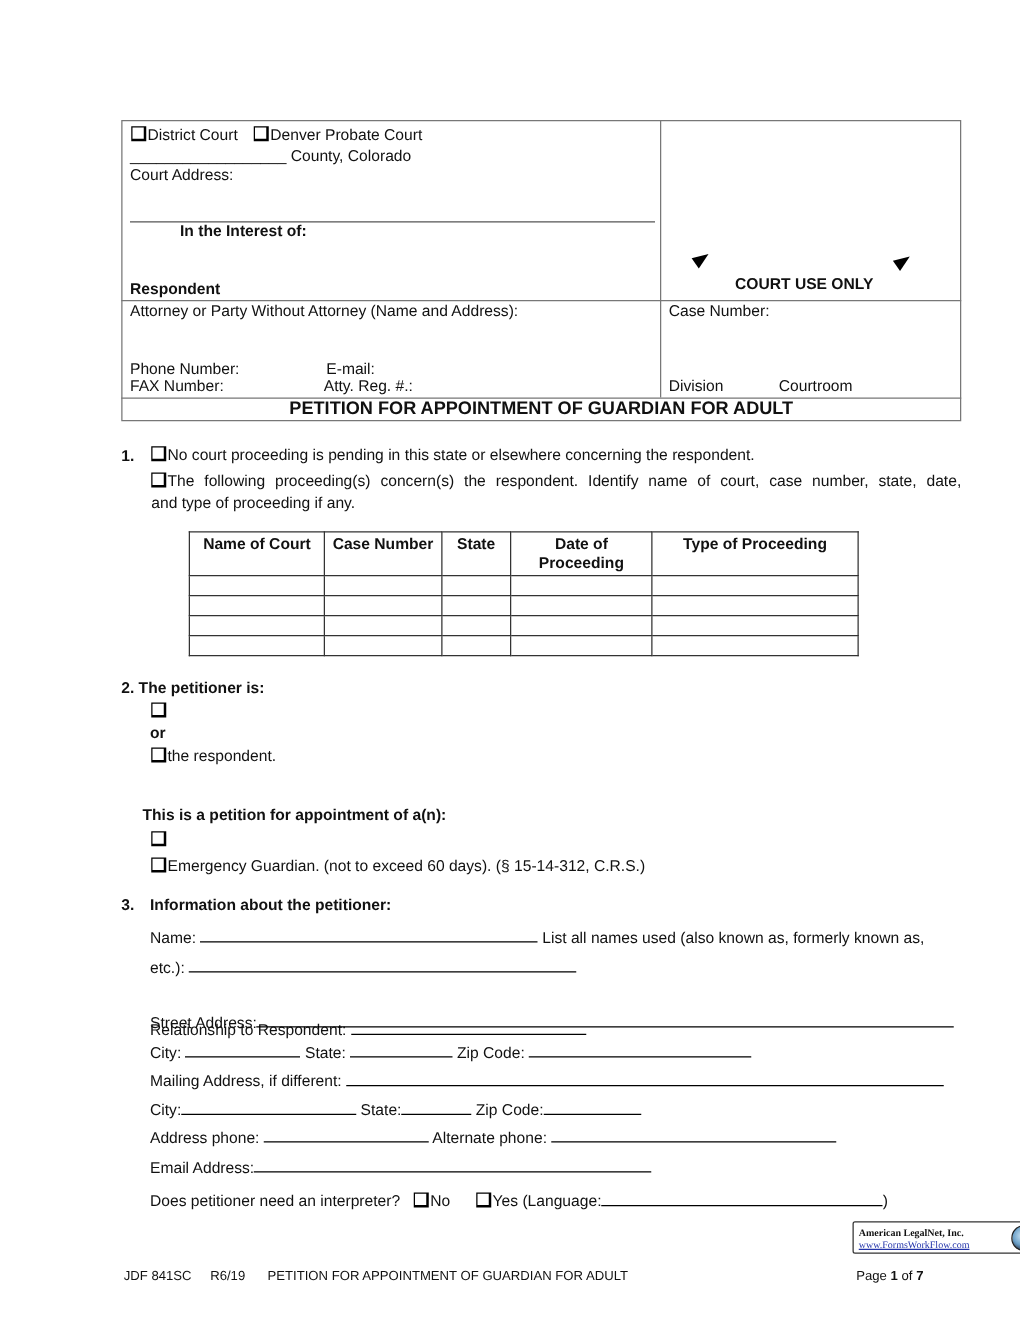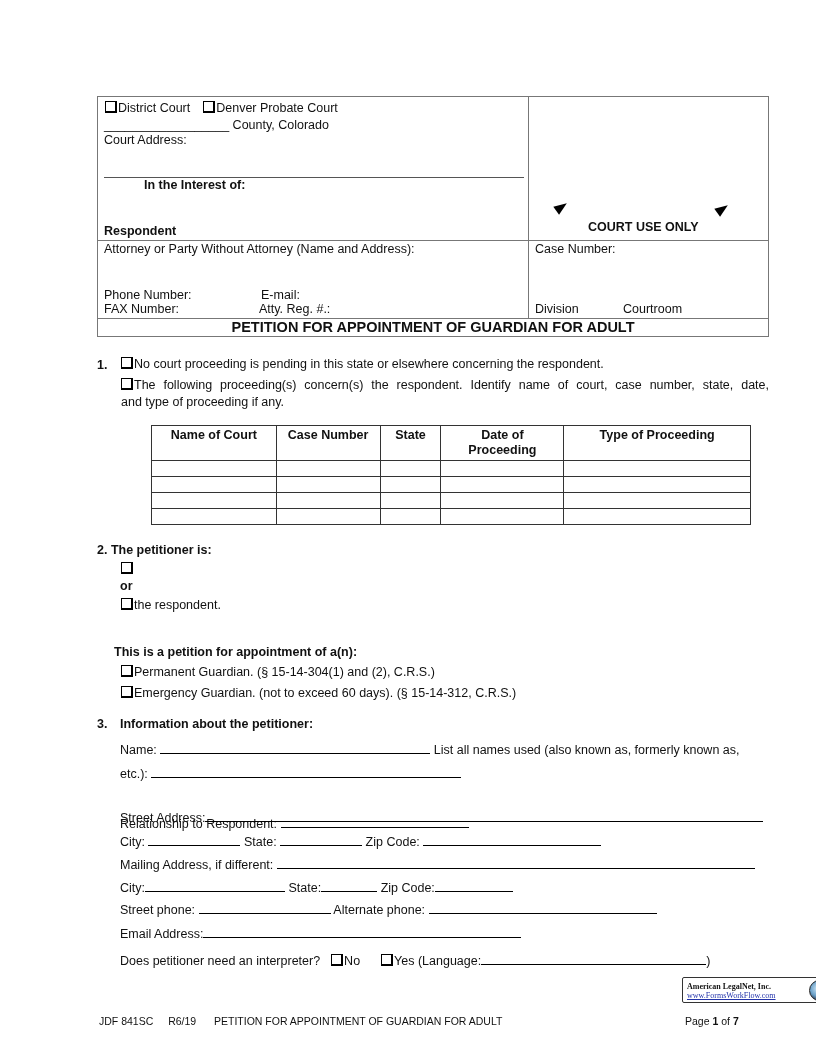--- a/index.html
+++ b/index.html
@@ -9,21 +9,21 @@
   .b { font-weight:bold; }
   .cb { display:inline-block; width:9px; height:9px; border:1px solid #000; border-right-width:2.5px; border-bottom-width:2.5px; margin-right:1px; vertical-align:-1px; box-sizing:content-box; }
 
   
   .cap { position:absolute; left:97px; top:96px; width:672px; height:241px; border:1px solid #777; box-sizing:border-box; }
   .vline { position:absolute; background:#777; width:1px; }
   .hline { position:absolute; background:#777; height:1px; }
   .tri { position:absolute; width:0; height:0; border-left:13px solid #000; border-top:5px solid transparent; border-bottom:5px solid transparent; transform:rotate(-35deg); }
 
   
-  table.proc { position:absolute; left:151px; top:425px; width:600px; border-collapse:collapse; }
+  table.proc { position:absolute; left:151px; top:425px; width:536px; border-collapse:collapse; }
   table.proc th, table.proc td { border:1.5px solid #333; font-size:12.5px; font-weight:bold; padding:0; text-align:center; vertical-align:top; line-height:15px; }
   table.proc th { height:32px; padding-top:2px; }
   table.proc td { height:15px; }
 
   .uline { display:inline-block; border-bottom:1px solid #000; height:12px; vertical-align:baseline; }
   .logo { position:absolute; left:682px; top:977px; width:152px; height:26px; border:1.5px solid #333; border-radius:2px; box-sizing:border-box; }
   .logo .l1 { position:absolute; left:4px; top:4px; font-family:"Liberation Serif", serif; font-size:8px; font-weight:bold; }
   .logo .l2 { position:absolute; left:4px; top:13px; font-family:Liberation Serif, serif; font-size:8px; color:#2233aa; text-decoration:underline; }
   .logo .globe { position:absolute; right:3px; top:2px; width:19px; height:19px; border-radius:50%; background:radial-gradient(circle at 40% 40%, #cfe6f5 0%, #6aa0c8 45%, #223 80%); border:1px solid #222; }
 </style>
@@ -121,21 +121,21 @@
 <div class="abs t b" style="left:97px; top:543px;">2. The petitioner is:</div>
 <div class="abs t" style="left:121px; top:562px;">
   <span class="cb"></span>
 </div>
 <div class="abs t b" style="left:120px; top:579px;">or</div>
 <div class="abs t" style="left:121px; top:598px;">
   <span class="cb"></span><span>the respondent.</span>
 </div>
 <div class="abs t b" style="left:114px; top:645px;">This is a petition for appointment of a(n):</div>
 <div class="abs t" style="left:121px; top:665px;">
-  <span class="cb"></span><span>Permanent Guardian. (§ 15-14-304(1) and (2), C.R.S.)</span>
+  <span class="cb"></span>
 </div>
 <div class="abs t" style="left:121px; top:686px;">
   <span class="cb"></span><span>Emergency Guardian. (not to exceed 60 days). (§ 15-14-312, C.R.S.)</span>
 </div>
 
 <div class="abs t b" style="left:97px; top:717px;">3.</div>
 <div class="abs t b" style="left:120px; top:717px;">Information about the petitioner:</div>
 
 <div class="abs t" style="left:120px; top:741px;">
   <span>Name:</span>
@@ -164,21 +164,21 @@
 <div class="abs t" style="left:120px; top:856px;">
   <span>Mailing Address, if different:</span>
   <span class="uline" style="width:478px;"></span>
 </div>
 <div class="abs t" style="left:120px; top:879px;">
   <span>City:</span><span class="uline" style="width:140px;"></span>
   <span>State:</span><span class="uline" style="width:56px;"></span>
   <span>Zip Code:</span><span class="uline" style="width:78px;"></span>
 </div>
 <div class="abs t" style="left:120px; top:901px;">
-  <span>Street phone:</span>
+  <span>Address phone:</span>
   <span class="uline" style="width:132px;"></span>
   <span>Alternate phone:</span>
   <span class="uline" style="width:228px;"></span>
 </div>
 <div class="abs t" style="left:120px; top:925px;">
   <span>Email Address:</span><span class="uline" style="width:318px;"></span>
 </div>
 <div class="abs t" style="left:120px; top:952px;">
   <span>Does petitioner need an interpreter?</span>
   <span style="display:inline-block;width:4px"></span>

